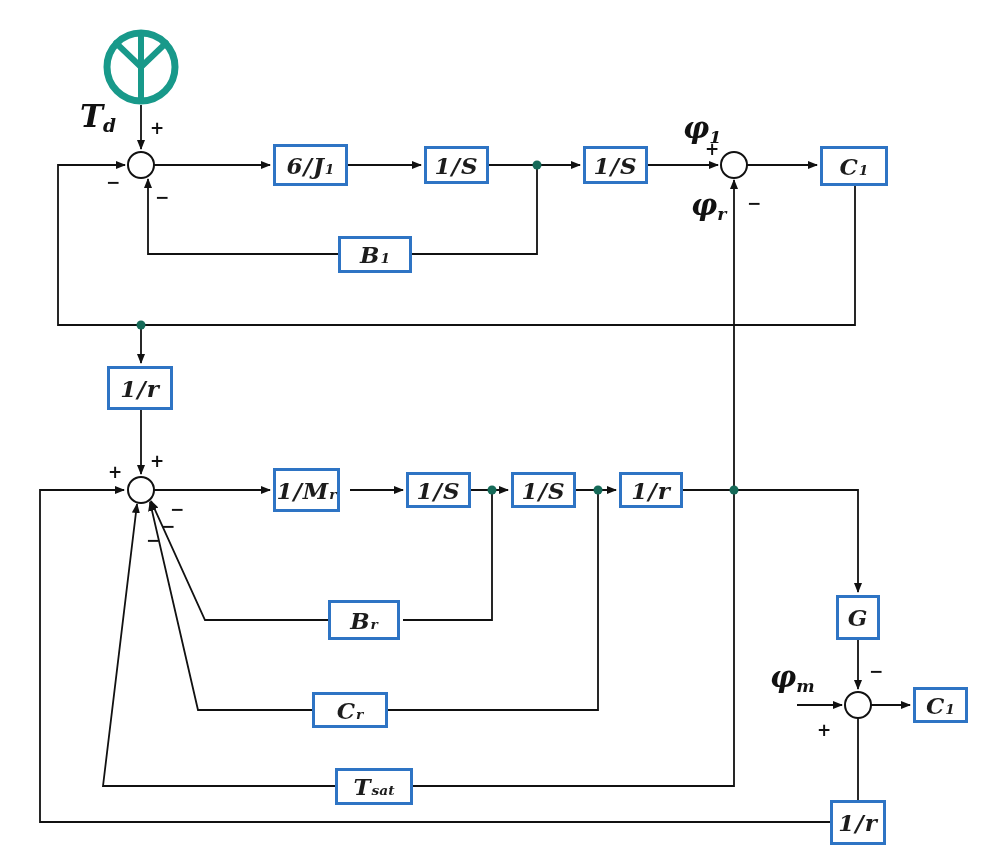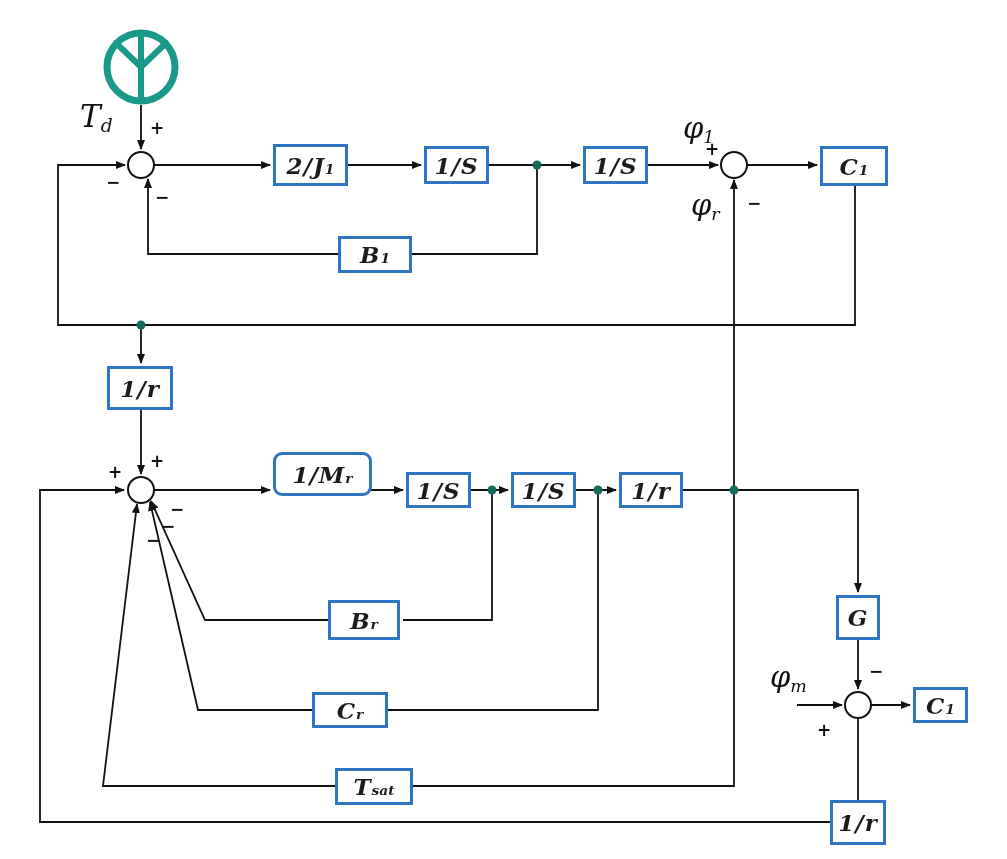--- a/index.html
+++ b/index.html
@@ -23,21 +23,21 @@
     letter-spacing:1px;
   }
   .block .sub, .lbl .sub{
     font-size:0.6em;
     position:relative;
     bottom:-0.28em;
     letter-spacing:0;
   }
   .lbl{
     position:absolute;
-    font-style:italic;font-weight:400;
+    font-style:italic;font-weight:700;
     font-size:29px;color:#111;
     z-index:3;
   }
   .sign{
     position:absolute;
     font-size:17px;font-weight:700;color:#111;
     z-index:4;line-height:1;
     font-family:"DejaVu Sans","Liberation Sans",sans-serif;
   }
 </style>
@@ -101,21 +101,21 @@
     <g fill="#156a58">
       <circle cx="537" cy="165" r="4.5"></circle>
       <circle cx="141" cy="325" r="4.5"></circle>
       <circle cx="492" cy="490" r="4.5"></circle>
       <circle cx="598" cy="490" r="4.5"></circle>
       <circle cx="734" cy="490" r="4.5"></circle>
     </g>
   </svg>
 
   <div class="block" style="left:273px;top:144px;width:75px;height:42px;">
-      <span>2/J</span>
+      <span>6/J</span>
       <span class="sub">1</span>
     </div>
   <div class="block" style="left:424px;top:146px;width:65px;height:38px;">
       <span>1/S</span>
       <span class="sub"></span>
     </div>
   <div class="block" style="left:583px;top:146px;width:65px;height:38px;">
       <span>1/S</span>
       <span class="sub"></span>
     </div>
@@ -124,21 +124,21 @@
       <span class="sub">1</span>
     </div>
   <div class="block" style="left:338px;top:236px;width:74px;height:37px;">
       <span>B</span>
       <span class="sub">1</span>
     </div>
   <div class="block" style="left:107px;top:366px;width:66px;height:44px;">
       <span>1/r</span>
       <span class="sub"></span>
     </div>
-  <div class="block" style="left:273px;top:452px;width:99px;height:44px;border-radius:9px;">
+  <div class="block" style="left:273px;top:468px;width:67px;height:44px;">
       <span>1/M</span>
       <span class="sub">r</span>
     </div>
   <div class="block" style="left:406px;top:472px;width:65px;height:36px;">
       <span>1/S</span>
       <span class="sub"></span>
     </div>
   <div class="block" style="left:511px;top:472px;width:65px;height:36px;">
       <span>1/S</span>
       <span class="sub"></span>

